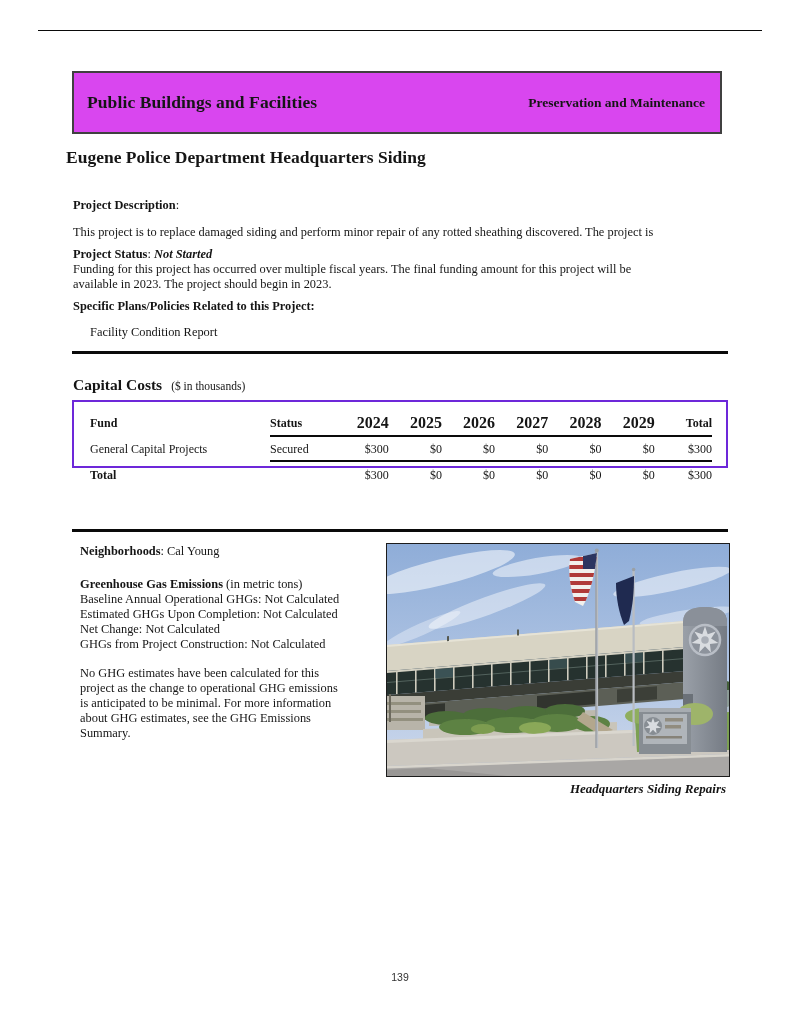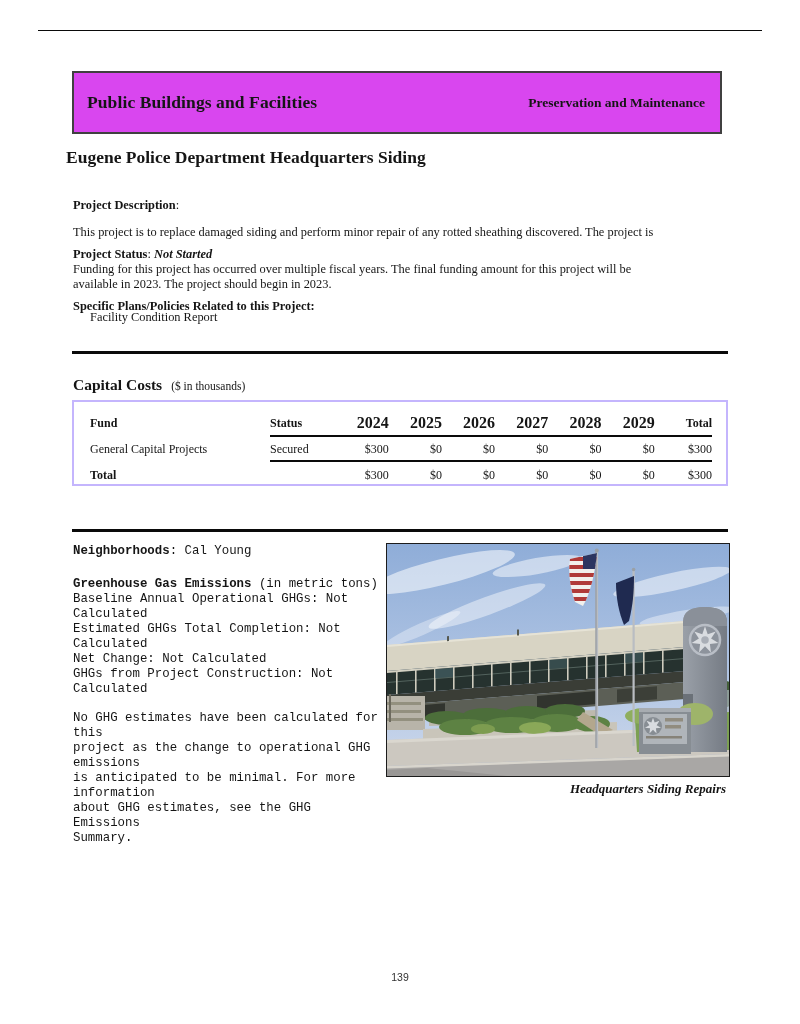--- a/index.html
+++ b/index.html
@@ -30,49 +30,49 @@
 
   .body-txt { font-size: 12.4px; line-height: 15px; }
   .lbl { font-weight: bold; }
   .ital-bold { font-weight: bold; font-style: italic; }
 
   .sec-desc-label  { left: 73px; top: 198px; }
   .sec-desc-body   { left: 73px; top: 225px; width: 660px; }
   .sec-status-label{ left: 73px; top: 247px; }
   .sec-status-body { left: 73px; top: 262px; width: 660px; }
   .sec-plans-label { left: 73px; top: 299px; }
-  .sec-plans-item  { left: 90px; top: 310px; }
+  .sec-plans-item  { left: 90px; top: 325px; }
 
   .rule-a { left: 38px; top: 30px;  width: 724px; height: 1px; }
   .rule-b { left: 72px; top: 351px; width: 656px; height: 3px; }
   .rule-c { left: 72px; top: 529px; width: 656px; height: 3px; }
 
   .cap-heading { left: 73px; top: 376px; }
   .cap-heading .h { font-size: 15.5px; font-weight: bold; }
   .cap-heading .s { font-size: 11.5px; margin-left: 9px; }
 
   .cost-box {
-    left: 72px; top: 400px; width: 656px; height: 86px;
-    border: 2px solid #c4b5fd;
+    left: 72px; top: 400px; width: 656px; height: 68px;
+    border: 2px solid #6d28d9;
     padding: 9px 14px 0 16px;
   }
   table.costs { width: 100%; border-collapse: collapse; font-size: 12px; }
   table.costs th, table.costs td { padding: 3px 0 3px 0; white-space: nowrap; }
   table.costs .c-fund  { width: 176px; text-align: left; }
   table.costs .c-stat  { width: 64px;  text-align: left; }
   table.costs .c-num   { width: 52px;  text-align: right; }
   table.costs .c-tot   { width: 56px;  text-align: right; }
   table.costs thead th { font-weight: bold; }
   table.costs thead th.year { font-size: 16px; }
   table.costs thead th:not(.c-fund) { border-bottom: 2px solid #0a0a0a; }
   table.costs tr.totrow td:not(.c-fund) { border-top: 2px solid #0a0a0a; }
   table.costs tr.totrow td { padding-top: 6px; }
   table.costs tbody td { padding-top: 5px; }
 
-  .left-col { left: 73px; top: 544px; width: 312px; font-family: Liberation Mono, monospace; }
+  .left-col { left: 80px; top: 544px; width: 312px; }
   .left-col .block { margin-bottom: 14px; }
   .nbh { margin-bottom: 18px; }
   .ghg-head { font-weight: bold; text-align: right; }
   .ghg-units { font-weight: normal; }
 
   .photo-frame {
     left: 386px; top: 543px; width: 344px; height: 234px;
     border: 1px solid #1c1c1c;
     background: #9fb9dd;
   }
@@ -170,21 +170,21 @@
 
   <div class="abs rule rule-c"></div>
 
   <div class="abs body-txt left-col">
     <div class="nbh">
       <span class="lbl">Neighborhoods</span><span>: </span><span>Cal Young</span>
     </div>
     <div class="block">
       <div><span class="ghg-head">Greenhouse Gas Emissions</span> <span class="ghg-units">(in metric tons)</span></div>
       <div>Baseline Annual Operational GHGs: Not Calculated</div>
-      <div>Estimated GHGs Total Completion: Not Calculated</div>
+      <div>Estimated GHGs Upon Completion: Not Calculated</div>
       <div>Net Change: Not Calculated</div>
       <div>GHGs from Project Construction: Not Calculated</div>
     </div>
     <div class="block">
       <div>No GHG estimates have been calculated for this</div>
       <div>project as the change to operational GHG emissions</div>
       <div>is anticipated to be minimal. For more information</div>
       <div>about GHG estimates, see the GHG Emissions</div>
       <div>Summary.</div>
     </div>

